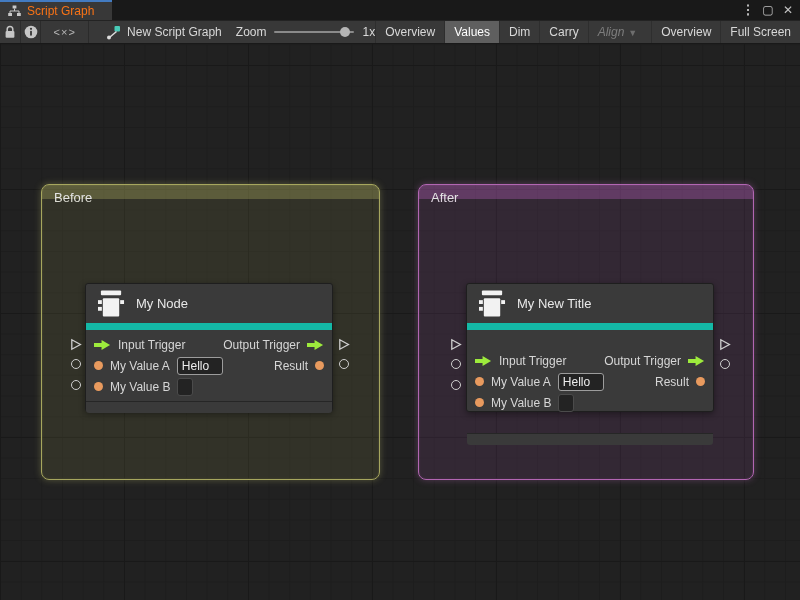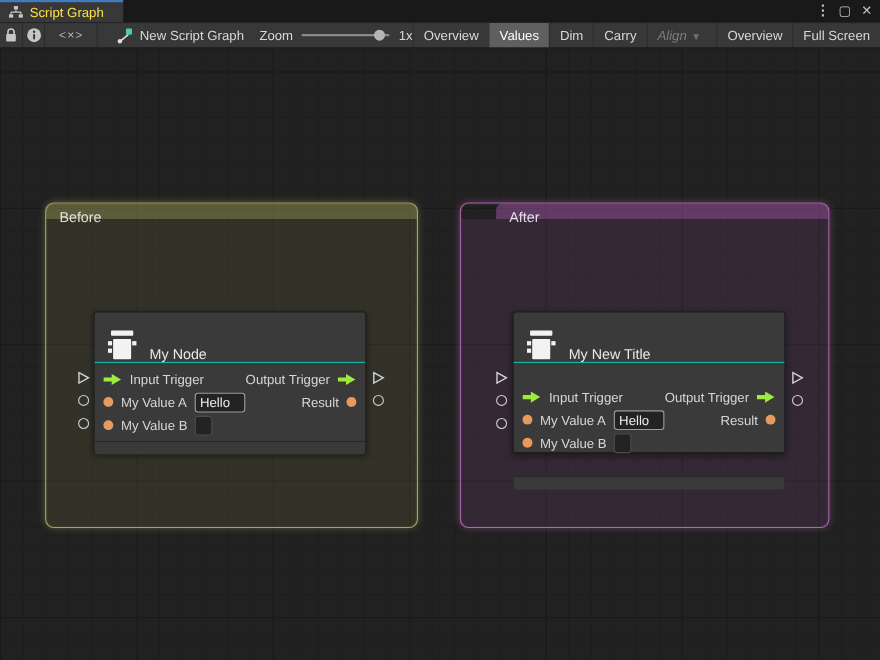--- a/index.html
+++ b/index.html
@@ -3,21 +3,21 @@
 <meta charset="utf-8">
 <style>
   * { margin:0; padding:0; box-sizing:border-box; }
   html,body { width:800px; height:600px; overflow:hidden; background:#191919;
     font-family:"Liberation Sans", sans-serif; }
   #window { width:800px; height:600px; position:relative; display:flex; flex-direction:column; }
 
   
   .tabbar { height:20px; background:#191919; display:flex; align-items:stretch; position:relative; flex:0 0 20px; }
   .tab { width:112px; background:#383838; border-top:2px solid #437bc1; display:flex; align-items:center;
-    gap:6px; padding:0 8px; color:#fde047; font-size:12px; white-space:nowrap; }
+    gap:6px; padding:0 8px; color:#f97316; font-size:12px; white-space:nowrap; }
   .win-controls { margin-left:auto; display:flex; align-items:center; gap:4px; padding-right:4px; color:#c2c2c2; }
   .win-btn { width:16px; text-align:center; font-size:12px; line-height:18px; cursor:default; }
   .win-btn.menu { font-size:13px; font-weight:bold; }
 
   
   .toolbar { height:24px; background:#383838; border-top:1px solid #232323; border-bottom:1px solid #191919;
     display:flex; align-items:center; color:#d8d8d8; font-size:12px; white-space:nowrap; overflow:hidden; flex:0 0 24px; }
   .tb-sep { width:1px; height:24px; background:#2b2b2b; flex:0 0 1px; }
   .tb-iconbtn { height:24px; display:flex; align-items:center; justify-content:center; }
   .tb-lock { width:27px; }
@@ -49,32 +49,32 @@
 
   
   .group { position:absolute; border-radius:8px; display:flex; flex-direction:column; }
   .group-before { left:41px; top:140px; width:339px; height:296px;
     border:1.5px solid #a6a65e; box-shadow:0 0 7px rgba(190,190,110,0.35), inset 0 0 2px rgba(190,190,110,0.3); }
   .group-after { left:418px; top:140px; width:336px; height:296px;
     border:1.5px solid #b266b2; box-shadow:0 0 7px rgba(190,110,190,0.35), inset 0 0 2px rgba(190,110,190,0.3); }
   .group-header { height:14px; line-height:26px; padding:0 12px; font-size:13px; color:#e4e4e4;
     border-radius:6px 6px 0 0; }
   .group-before .group-header { background:rgba(175,175,95,0.42); }
-  .group-after  .group-header { background:rgba(185,95,190,0.42);margin-left:32px; }
+  .group-after  .group-header { background:rgba(185,95,190,0.42); }
   .group-body { flex:1; border-radius:0 0 6px 6px; }
   .group-before .group-body { background:rgba(170,170,90,0.13); }
   .group-after  .group-body { background:rgba(180,95,185,0.13); }
 
   
   .node { position:absolute; width:248px; height:129px; background:#3a3a3a; border:1px solid #1e1e1e;
     border-radius:3px; box-shadow:0 2px 6px rgba(0,0,0,0.4); display:flex; flex-direction:column; }
   .node-1 { left:85px; top:239px; }
   .node-2 { left:466px; top:239px;gap:16px; }
-  .node-header { height:46px; flex:0 0 46px; display:flex; align-items:flex-end; gap:11px; padding:0 12px;
-    border-bottom:1px solid #14b8a6; color:#e8e8e8; font-size:13px; }
+  .node-header { height:46px; flex:0 0 46px; display:flex; align-items:center; gap:11px; padding:0 12px;
+    border-bottom:7px solid #14b8a6; color:#e8e8e8; font-size:13px; }
   .node-rows { flex:1; padding:4px 0; }
   .prow { height:21px; display:flex; align-items:center; padding:0 8px; font-size:12px; color:#d6d6d6; }
   .pl { display:flex; align-items:center; gap:7px; }
   .pr { display:flex; align-items:center; gap:7px; margin-left:auto; }
   .dot { width:9px; height:9px; border-radius:50%; background:#e89a5e; flex:0 0 9px; }
   .vfield { background:#232323; border:1px solid #9c9c9c; border-radius:3px; color:#ececec; height:18px;
     font-size:12px; padding:0 4px; width:46px; font-family:"Liberation Sans", sans-serif; outline:none; }
   .vfield.small { width:16px; border-color:#4b4b4b; }
   .node-footer { flex:0 0 12px; border-top:1px solid #262626; background:#3a3a3a; border-radius:0 0 3px 3px; }
 

